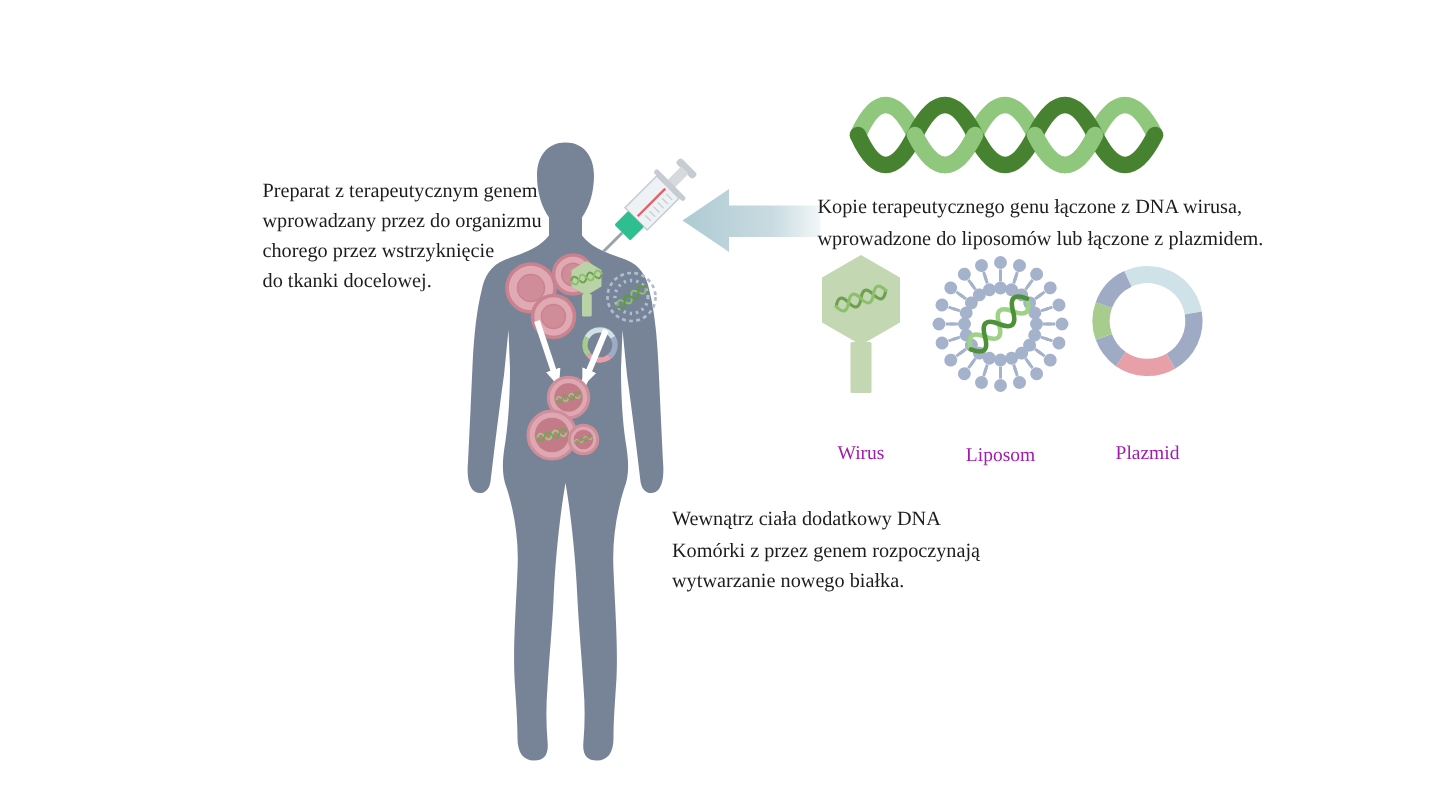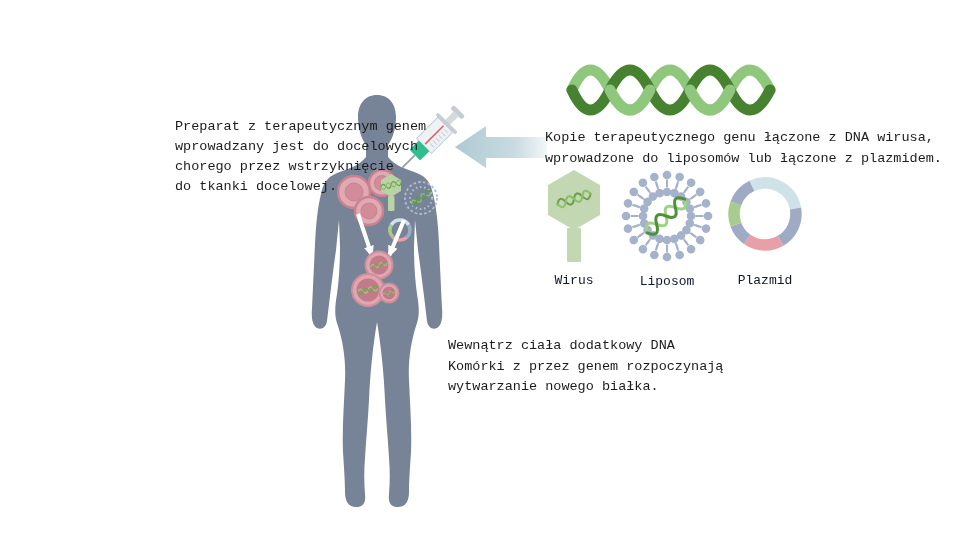--- a/index.html
+++ b/index.html
@@ -1,21 +1,21 @@
 <!DOCTYPE html>
 <html><head>
 <meta charset="utf-8">
 <style>
   html,body{margin:0;padding:0;background:#fff;}
   .canvas{position:relative;width:960px;height:539px;background:#ffffff;overflow:hidden;
-          font-family:Liberation Mono, monospace;}
+          font-family:Liberation Serif, serif;}
   .canvas svg{position:absolute;left:0;top:0;}
   .note{position:absolute;font-size:13.5px;line-height:20px;color:#1c1c1c;white-space:nowrap;}
   .note div{white-space:nowrap;}
-  .lbl{position:absolute;width:100px;text-align:center;font-size:13px;color:#0f172a;}
+  .lbl{position:absolute;width:100px;text-align:center;font-size:13px;color:#a21caf;margin-top:21px;}
 </style>
 </head>
 <body>
 
 <div class="canvas">
 
 <svg width="960" height="539" viewBox="0 0 960 539">
   <defs>
 
     <path id="w1" d="M-28,0 Q-21,-14 -14,0 Q-7,14 0,0 Q7,-14 14,0 Q21,14 28,0" fill="none" stroke-width="3.4" stroke-linecap="round"></path>
@@ -171,21 +171,21 @@
     <path d="M795.5,208.6 A31,31 0 0 1 780.5,240.8" stroke="#9FABC4"></path>
     <path d="M780.5,240.8 A31,31 0 0 1 747.2,239.4" stroke="#E8A0A8"></path>
     <path d="M747.2,239.4 A31,31 0 0 1 735.9,224.6" stroke="#9FABC4"></path>
     <path d="M735.9,224.6 A31,31 0 0 1 735.9,203.4" stroke="#A8CC8E"></path>
     <path d="M735.9,203.4 A31,31 0 0 1 751.9,185.9" stroke="#9FABC4"></path>
   </g>
 </svg>
 
   <div class="note" style="left:175px;top:117px;">
     <div>Preparat z terapeutycznym genem</div>
-    <div>wprowadzany jest do docelowych</div>
+    <div>wprowadzany przez do organizmu</div>
     <div>chorego przez wstrzyknięcie</div>
     <div>do tkanki docelowej.</div>
   </div>
 
   <div class="note" style="left:545px;top:127px;line-height:21px;">
     <div>Kopie terapeutycznego genu łączone z DNA wirusa,</div>
     <div>wprowadzone do liposomów lub łączone z plazmidem.</div>
   </div>
 
   <div class="note" style="left:448px;top:336px;line-height:20.5px;">

